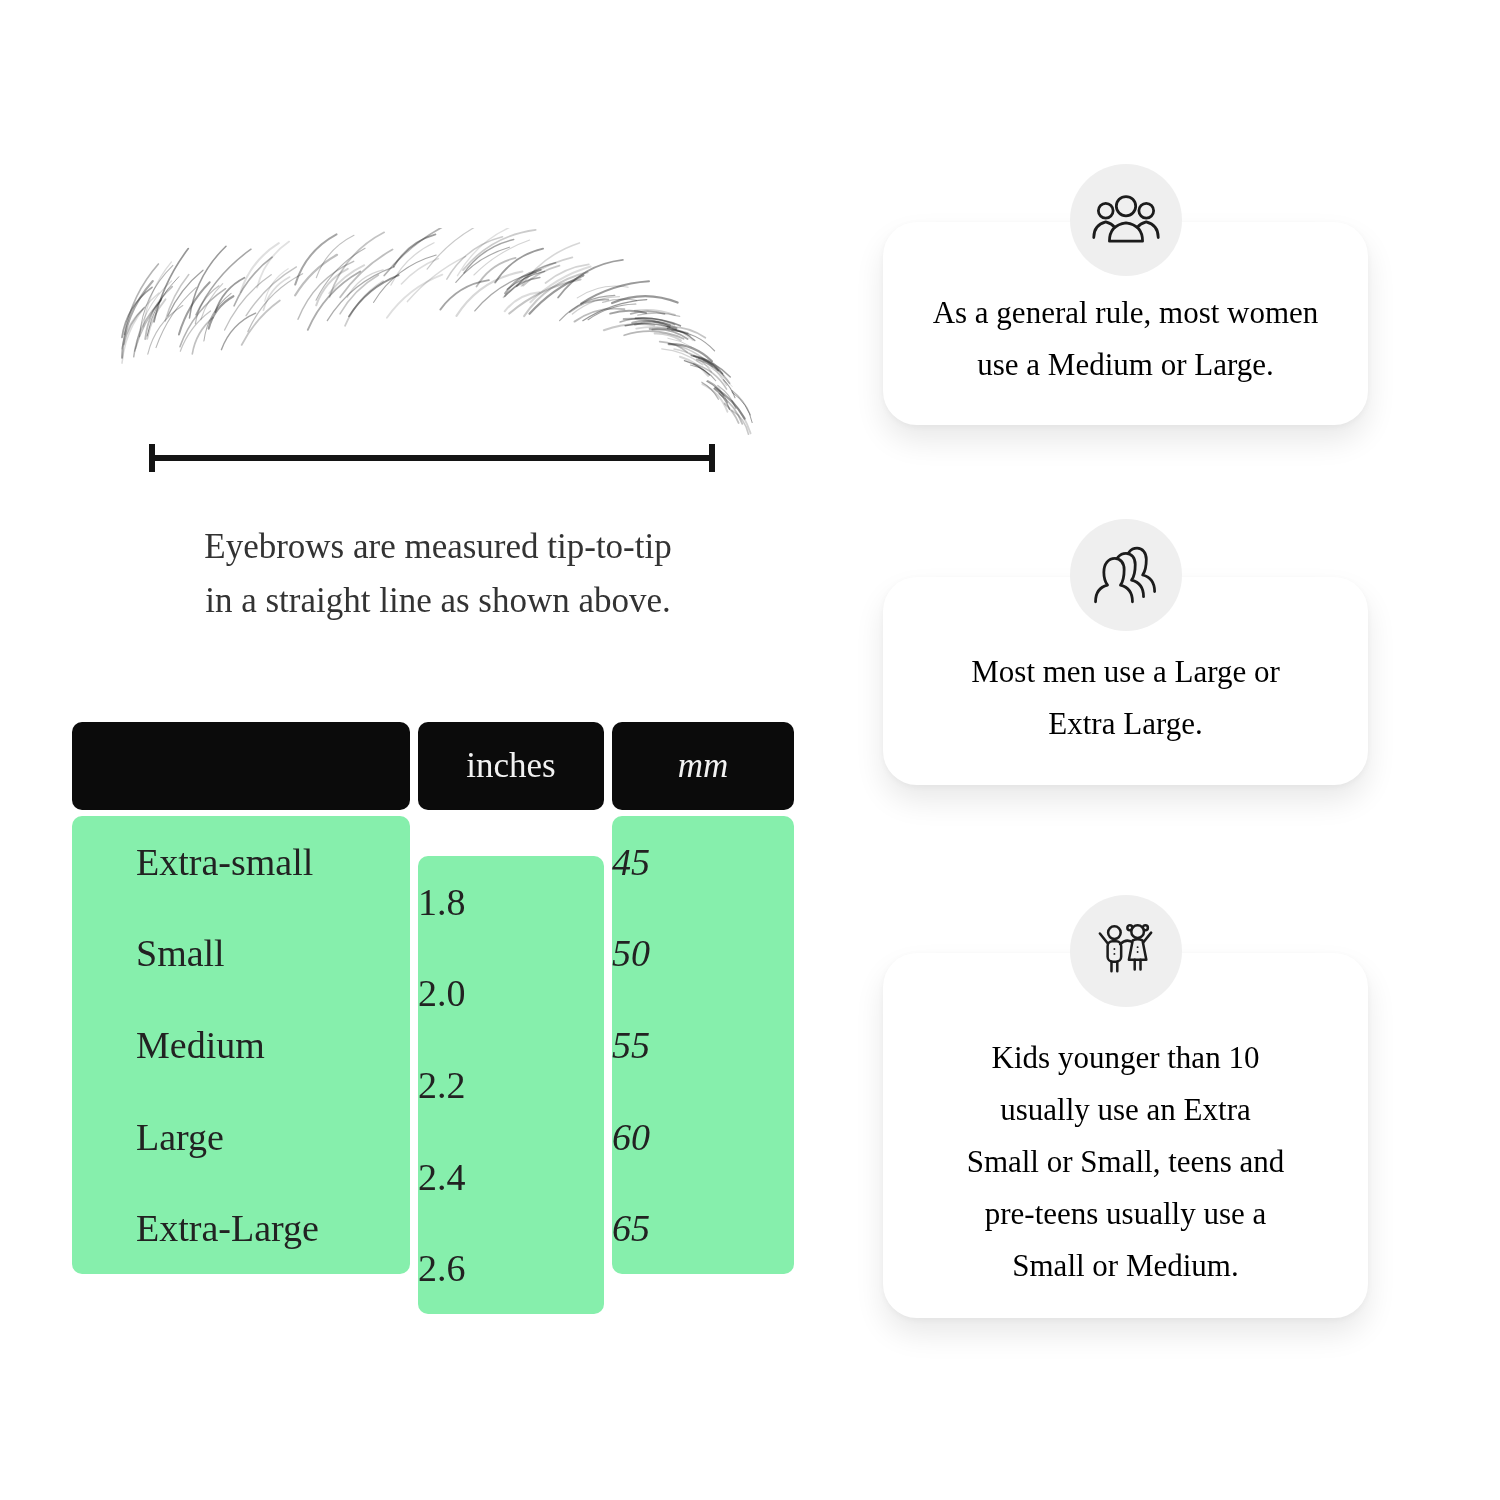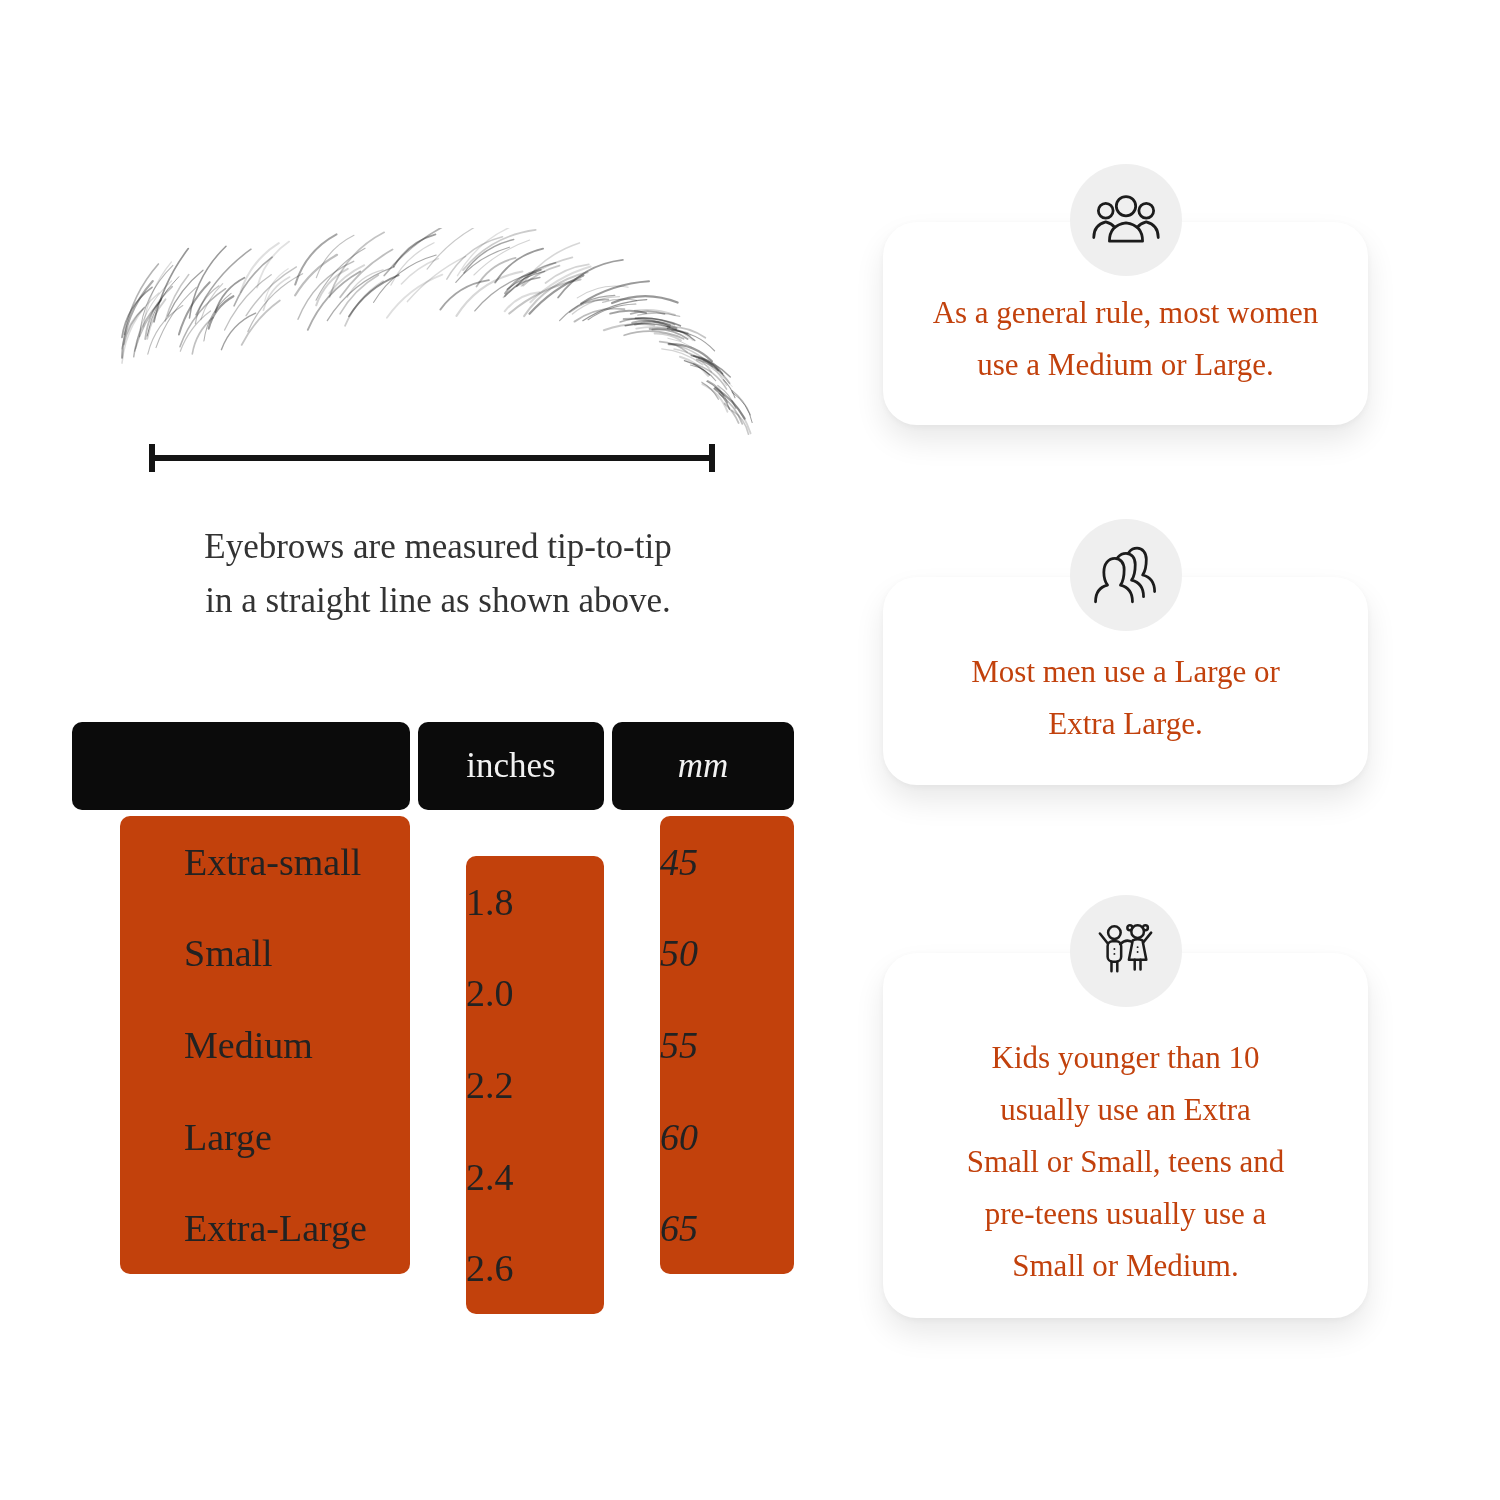--- a/index.html
+++ b/index.html
@@ -20,23 +20,23 @@
   .size-table{position:absolute;left:72px;top:722px;display:flex;gap:8px;}
   .tcol{display:flex;flex-direction:column;gap:6px;}
   .tcol.c1{width:338px;}
   .tcol.c2{width:186px;gap:46px;}
   .tcol.c3{width:182px;font-style:italic;}
   .th{
     height:88px;border-radius:10px;background:#0b0b0b;color:#f2f2f2;
     display:flex;align-items:center;justify-content:center;font-size:35px;
   }
   .tbody{
-    height:458px;border-radius:10px;background:#c2410c;
+    height:458px;border-radius:10px;background:#86efac;
     display:flex;flex-direction:column;justify-content:space-around;
-    font-size:38px;color:#222222;margin-left:48px;
+    font-size:38px;color:#222222;
   }
   .c1 .cell{padding-left:64px;}
   .c2 .cell,.c3 .cell{text-align:left;}
 
   
   .card{
     position:absolute;left:883px;width:485px;background:#ffffff;border-radius:34px;
     box-shadow:0 16px 30px rgba(0,0,0,0.09), 0 2px 6px rgba(0,0,0,0.04);
     display:flex;align-items:center;justify-content:center;
   }
@@ -45,21 +45,21 @@
     border-radius:36px;background:#f6f6f6;z-index:-1;
   }
   .card.c-women{top:222px;height:203px;}
   .card.c-men{top:577px;height:208px;}
   .card.c-kids{top:953px;height:365px;}
   .icon-circle{
     position:absolute;top:-58px;left:50%;transform:translateX(-50%);
     width:112px;height:112px;border-radius:50%;background:#efefef;
     display:flex;align-items:center;justify-content:center;
   }
-  .card-text{font-size:31px;line-height:52px;color:#c2410c;text-align:center;}
+  .card-text{font-size:31px;line-height:52px;color:#000000;text-align:center;}
   .card.c-women .card-text{padding-top:30px;}
   .card.c-men .card-text{padding-top:34px;text-align:center;}
   .card.c-kids .card-text{padding-top:52px;}
 
   .icon-circle svg{display:block;}
 </style>
 </head>
 <body>
 
 <div class="stage">

